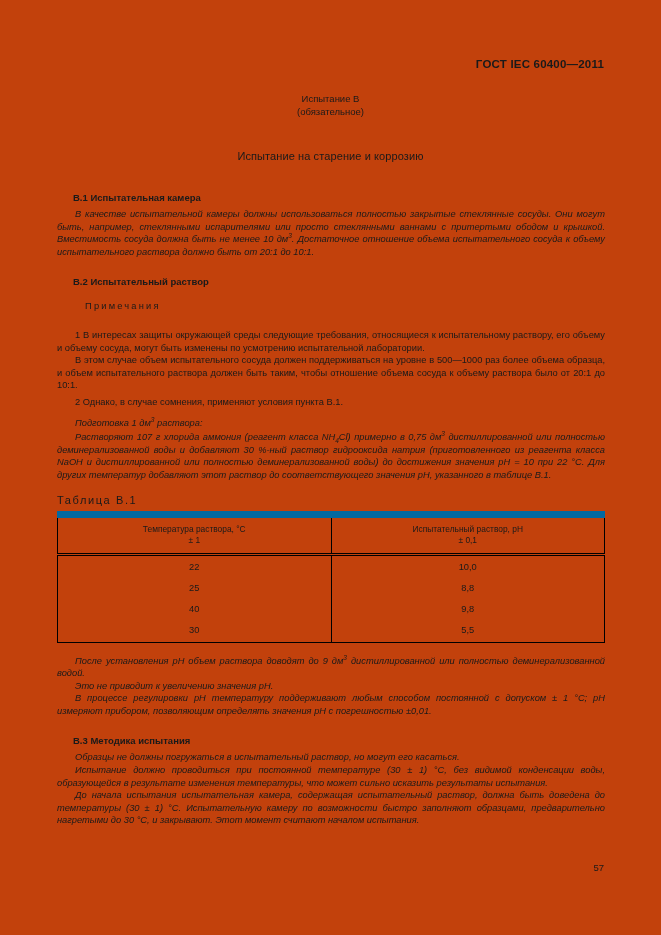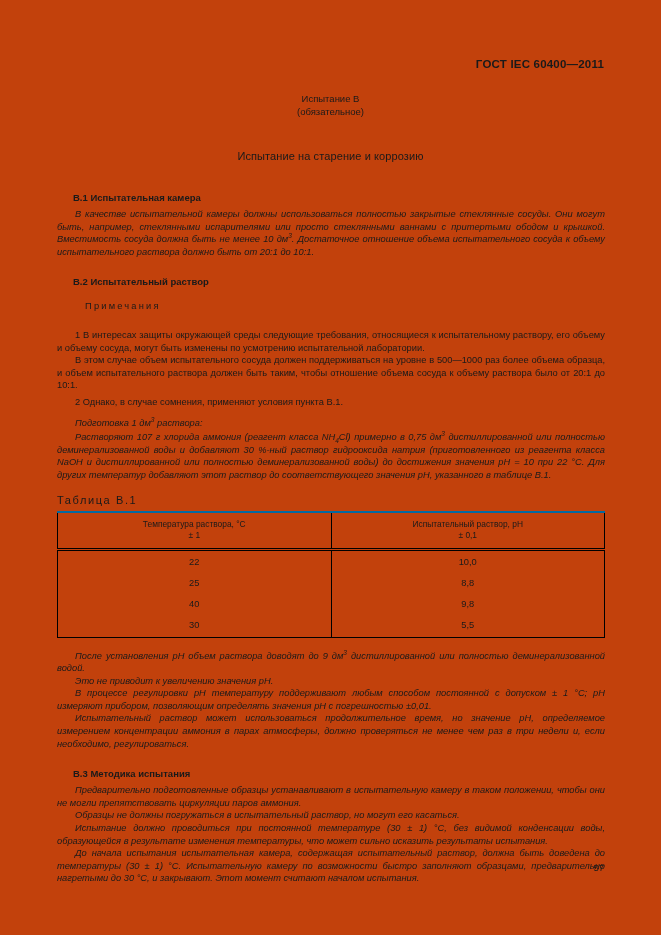--- a/index.html
+++ b/index.html
@@ -112,21 +112,21 @@
     font-size: 8.6px;
   }
   table.gost th, table.gost td {
     border-left: 1px solid #000;
     border-right: 1px solid #000;
     text-align: center;
     padding: 0;
     font-weight: normal;
   }
   table.gost thead th {
-    border-top: 2px solid #0369a1;
+    border-top: 7px solid #0369a1;
     border-bottom: 3px double #000;
     padding: 6px 4px 6px 4px;
     line-height: 11.5px;
     font-size: 8.4px;
   }
   table.gost tbody td {
     padding: 5px 4px 4px 4px;
     font-size: 9.3px;
     line-height: 12px;
   }
@@ -213,26 +213,24 @@
           <td>5,5</td>
         </tr>
       </tbody>
     </table>
 
     <div class="gap-12"></div>
 
     <p class="body ital"><span>После установления pH объем раствора доводят до 9 дм</span><sup>3</sup><span> дистиллированной или полностью деминерализованной водой.</span></p>
     <p class="body ital">Это не приводит к увеличению значения pH.</p>
     <p class="body ital">В процессе регулировки pH температуру поддерживают любым способом постоянной с допуском ± 1 °C; pH измеряют прибором, позволяющим определять значения pH с погрешностью ±0,01.</p>
-    <p class="body ital">Испытательный раствор может использоваться продолжительное время, но значение pH, определяемое измерением концентрации аммония в парах атмосферы, должно проверяться не менее чем раз в три недели и, если необходимо, регулироваться.</p>
 
     <div class="gap-10"></div>
 
     <h3 class="sub">B.3 Методика испытания</h3>
-    <p class="body ital">Предварительно подготовленные образцы устанавливают в испытательную камеру в таком положении, чтобы они не могли препятствовать циркуляции паров аммония.</p>
     <p class="body ital">Образцы не должны погружаться в испытательный раствор, но могут его касаться.</p>
     <p class="body ital">Испытание должно проводиться при постоянной температуре (30 ± 1) °C, без видимой конденсации воды, образующейся в результате изменения температуры, что может сильно исказить результаты испытания.</p>
     <p class="body ital">До начала испытания испытательная камера, содержащая испытательный раствор, должна быть доведена до температуры (30 ± 1) °C. Испытательную камеру по возможности быстро заполняют образцами, предварительно нагретыми до 30 °C, и закрывают. Этот момент считают началом испытания.</p>
 
   </div>
 
   <div class="folio">57</div>
 
 </div>
 

